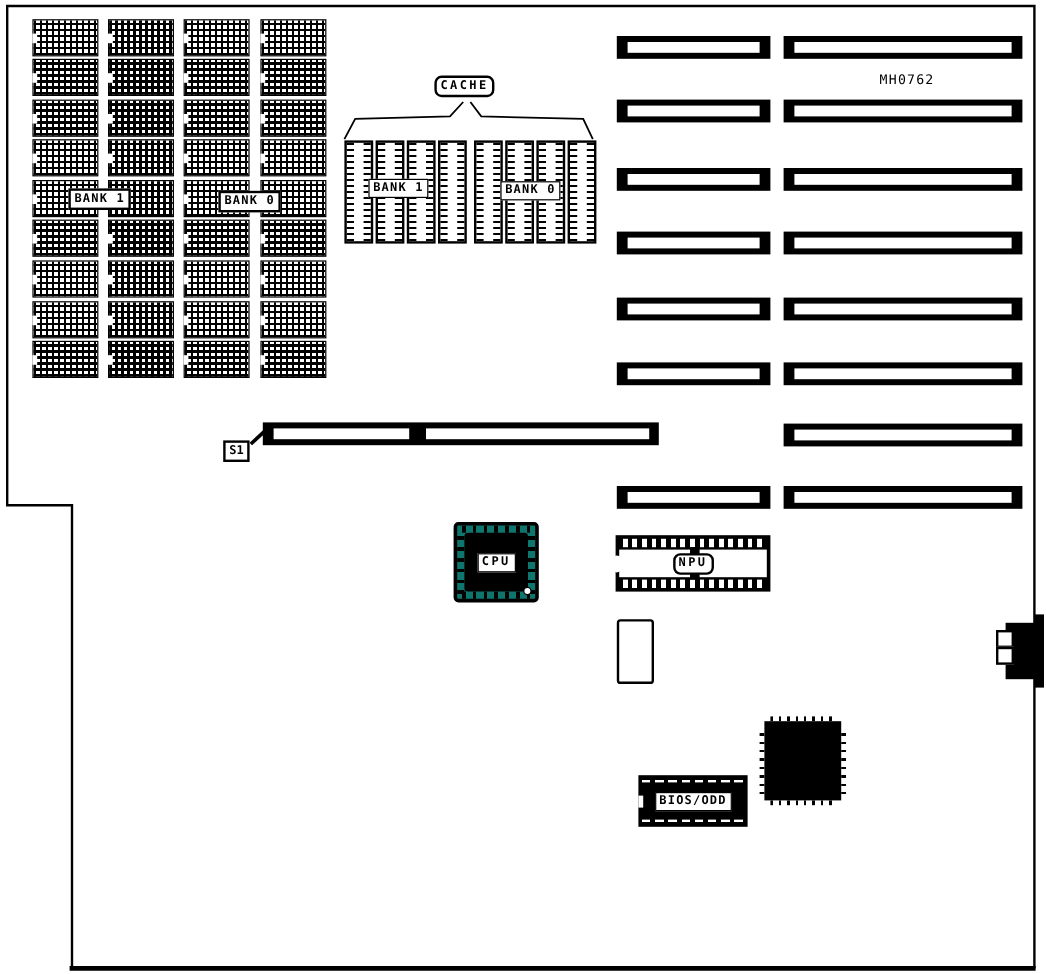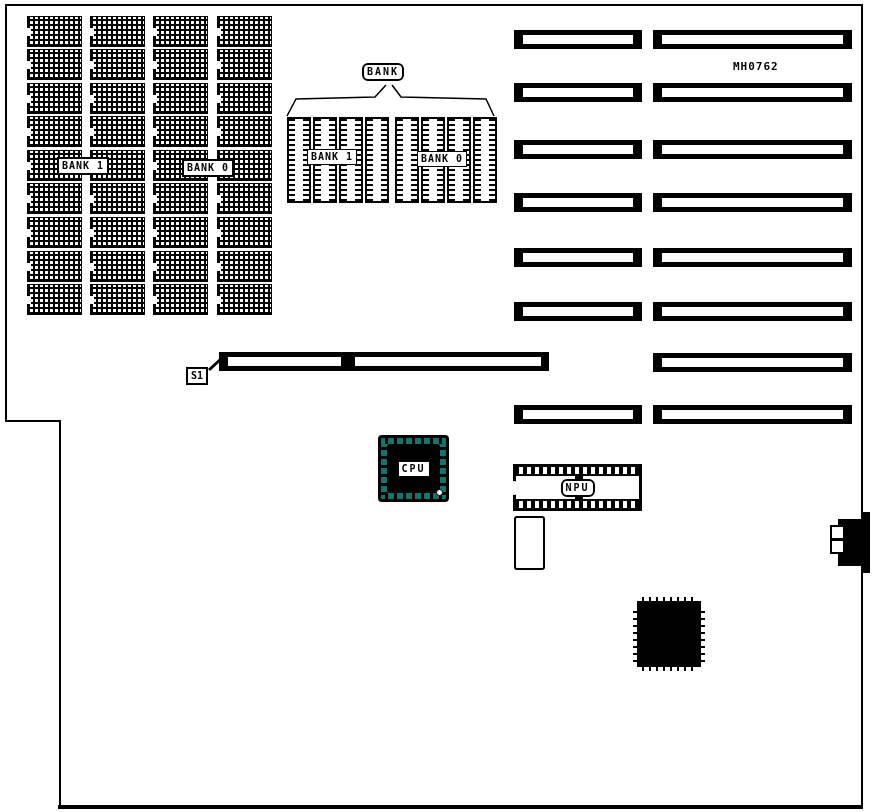--- a/index.html
+++ b/index.html
@@ -43,21 +43,21 @@
   .cpu .pins-t{top:0;} .cpu .pins-b{bottom:0;}
   .cpu .pins-l,.cpu .pins-r{position:absolute;top:4px;bottom:4px;width:6px;
        background:repeating-linear-gradient(0deg,#000 0 3px,transparent 3px 9px);}
   .cpu .pins-l{left:0;} .cpu .pins-r{right:0;}
   .cpu .die{position:absolute;left:6px;right:6px;top:6px;bottom:6px;background:#000;border-radius:3px;}
   .cpu .pin1{position:absolute;right:3px;bottom:3px;width:5px;height:5px;background:#fff;
        border:1px solid #000;border-radius:50%;z-index:4;}
   .cpu .lbl{left:50%;top:50%;transform:translate(-50%,-50%);border-width:1px;letter-spacing:2px;}
 
   
-  .npu{position:absolute;z-index:3;left:513px;top:446px;width:129px;height:47px;background:#000;margin-top:18px;}
+  .npu{position:absolute;z-index:3;left:513px;top:446px;width:129px;height:47px;background:#000;}
   .npu .band{position:absolute;left:3px;right:3px;top:12px;bottom:12px;background:#fff;}
   .npu .perf-t,.npu .perf-b{position:absolute;left:6px;right:6px;height:7px;
        background:repeating-linear-gradient(90deg,#fff 0 4px,transparent 4px 8px);}
   .npu .perf-t{top:3px;} .npu .perf-b{bottom:3px;}
   .npu .notch{position:absolute;left:-4px;top:50%;transform:translateY(-50%);
        width:10px;height:14px;background:#fff;border-radius:50%;}
   .npu .tab-t,.npu .tab-b{position:absolute;left:62px;width:8px;height:8px;background:#000;}
   .npu .tab-t{top:10px;} .npu .tab-b{bottom:10px;}
   .npu .lbl{left:50%;top:50%;transform:translate(-50%,-50%);letter-spacing:2px;}
 
@@ -82,21 +82,21 @@
   .qfp .tk.l,.qfp .tk.r{background:repeating-linear-gradient(0deg,#000 0 2px,transparent 2px 7px);
        top:5px;bottom:5px;width:4px;}
   .qfp .tk.l{left:-4px;} .qfp .tk.r{right:-4px;}
 
   
   .kbd-conn{position:absolute;z-index:3;left:838px;top:519px;width:28px;height:47px;background:#000;}
   .kbd-conn .edge{position:absolute;right:-4px;top:-7px;width:8px;height:61px;background:#000;}
   .kbd-conn .tab{position:absolute;left:-8px;width:11px;height:11px;background:#fff;border:2px solid #000;}
   .kbd-conn .tab.t1{top:6px;} .kbd-conn .tab.t2{top:20px;}
 
-  .partnum{position:absolute;z-index:5;font-size:11px;letter-spacing:1px;font-weight:bold;}
+  .partnum{position:absolute;z-index:5;font-size:11px;letter-spacing:1px;font-weight:normal;}
 </style>
 </head>
 <body>
 
 <div class="canvas">
 
   <svg class="overlay-svg" width="872" height="812">
     <path d="M6 5 H862 V806 H60 V421 H6 Z" fill="none" stroke="#000" stroke-width="2"></path>
     <line x1="58" y1="807" x2="863" y2="807" stroke="#000" stroke-width="4"></line>
 
@@ -150,21 +150,21 @@
   <div>
       <div class="cache-chip" style="left: 287px; top: 117px;"></div>
       <div class="cache-chip" style="left: 313px; top: 117px;"></div>
       <div class="cache-chip" style="left: 339px; top: 117px;"></div>
       <div class="cache-chip" style="left: 365px; top: 117px;"></div>
       <div class="cache-chip" style="left: 395px; top: 117px;"></div>
       <div class="cache-chip" style="left: 421px; top: 117px;"></div>
       <div class="cache-chip" style="left: 447px; top: 117px;"></div>
       <div class="cache-chip" style="left: 473px; top: 117px;"></div>
     </div>
-  <div class="lbl round" style="left:362px;top:63px;letter-spacing:2px;">BANK</div>
+  <div class="lbl round" style="left:362px;top:63px;letter-spacing:2px;">CACHE</div>
   <div class="lbl" style="left:307px;top:149px;border-width:1px;">BANK 1</div>
   <div class="lbl" style="left:417px;top:151px;border-width:1px;">BANK 0</div>
 
   <div>
       <div class="slot" style="left: 514px; top: 30px; width: 128px;"></div>
       <div class="slot" style="left: 653px; top: 30px; width: 199px;"></div>
       <div class="slot" style="left: 514px; top: 83px; width: 128px;"></div>
       <div class="slot" style="left: 653px; top: 83px; width: 199px;"></div>
       <div class="slot" style="left: 514px; top: 140px; width: 128px;"></div>
       <div class="slot" style="left: 653px; top: 140px; width: 199px;"></div>
@@ -203,20 +203,26 @@
     <div class="perf-b"></div>
     <div class="tab-t"></div>
     <div class="tab-b"></div>
     <div class="notch"></div>
     <div class="lbl round">NPU</div>
   </div>
 
   <div class="crystal"></div>
 
 
+  <div class="romchip" style="left:532px;top:646px;width:91px;height:43px;">
+    <div class="dash-t"></div>
+    <div class="dash-b"></div>
+    <div class="notch"></div>
+    <div class="lbl">BIOS/ODD</div>
+  </div>
 
   <div class="qfp">
     <div class="tk t"></div>
     <div class="tk b"></div>
     <div class="tk l"></div>
     <div class="tk r"></div>
   </div>
 
 
   <div class="kbd-conn">

